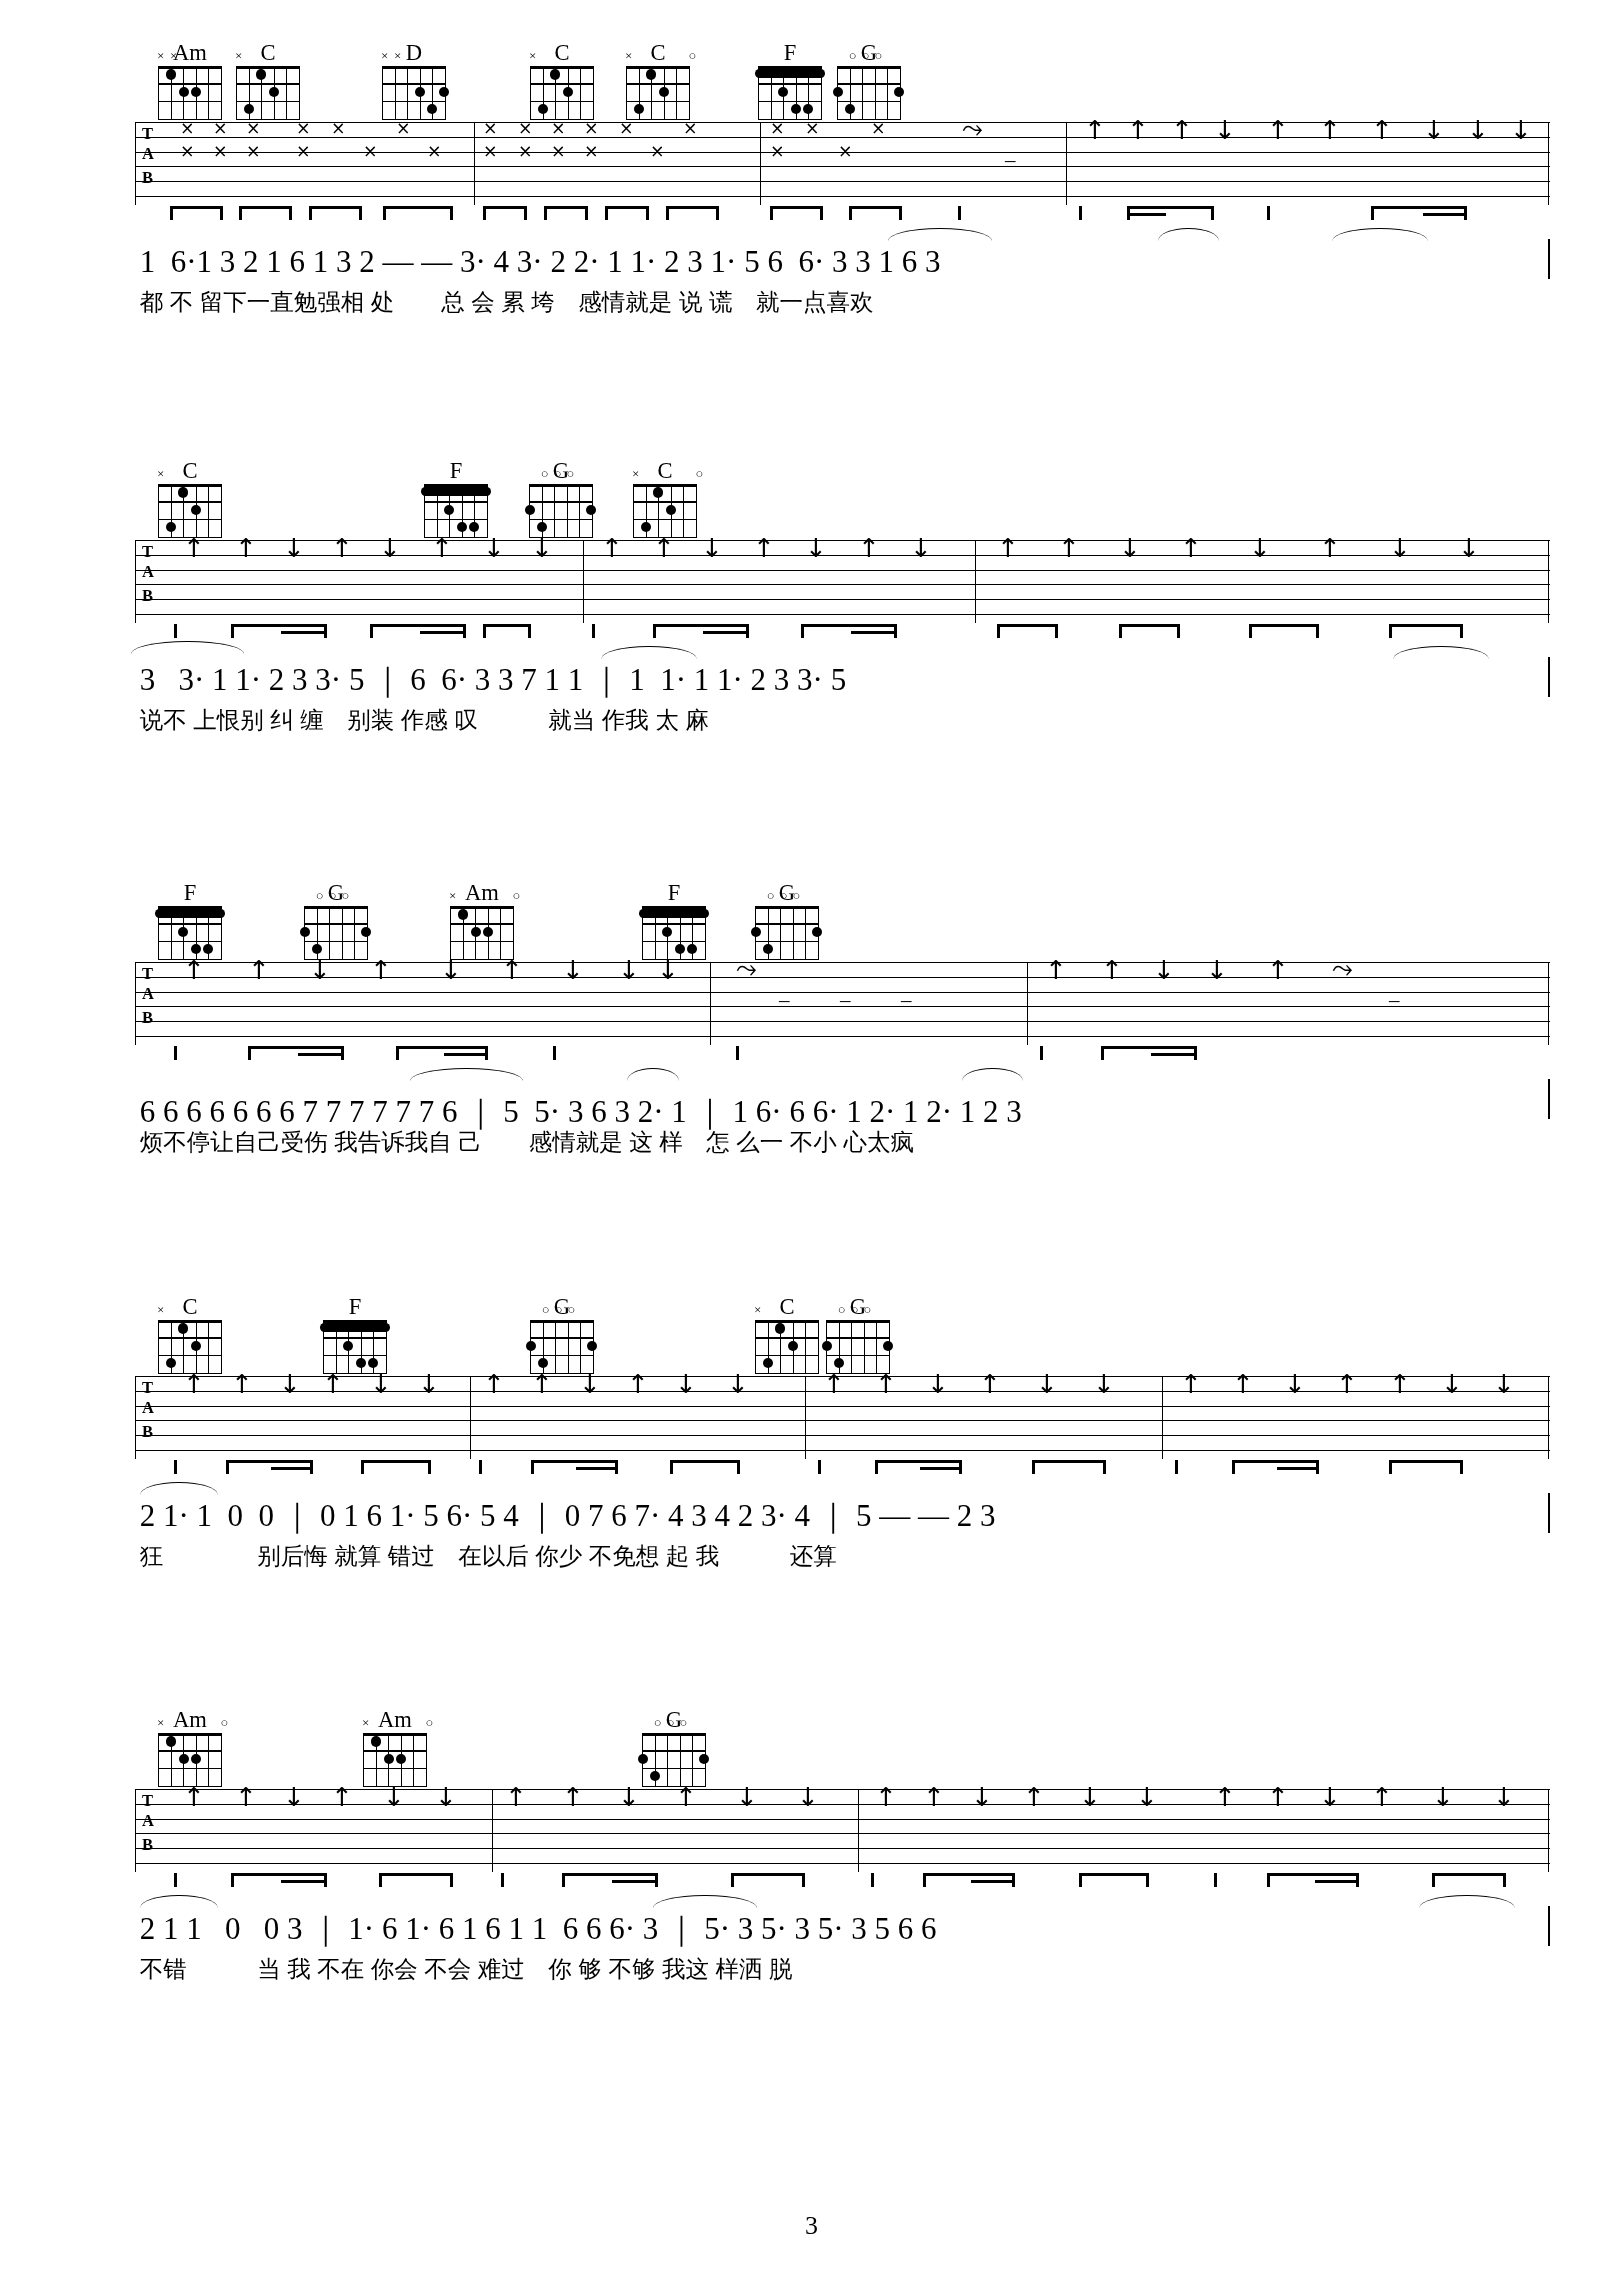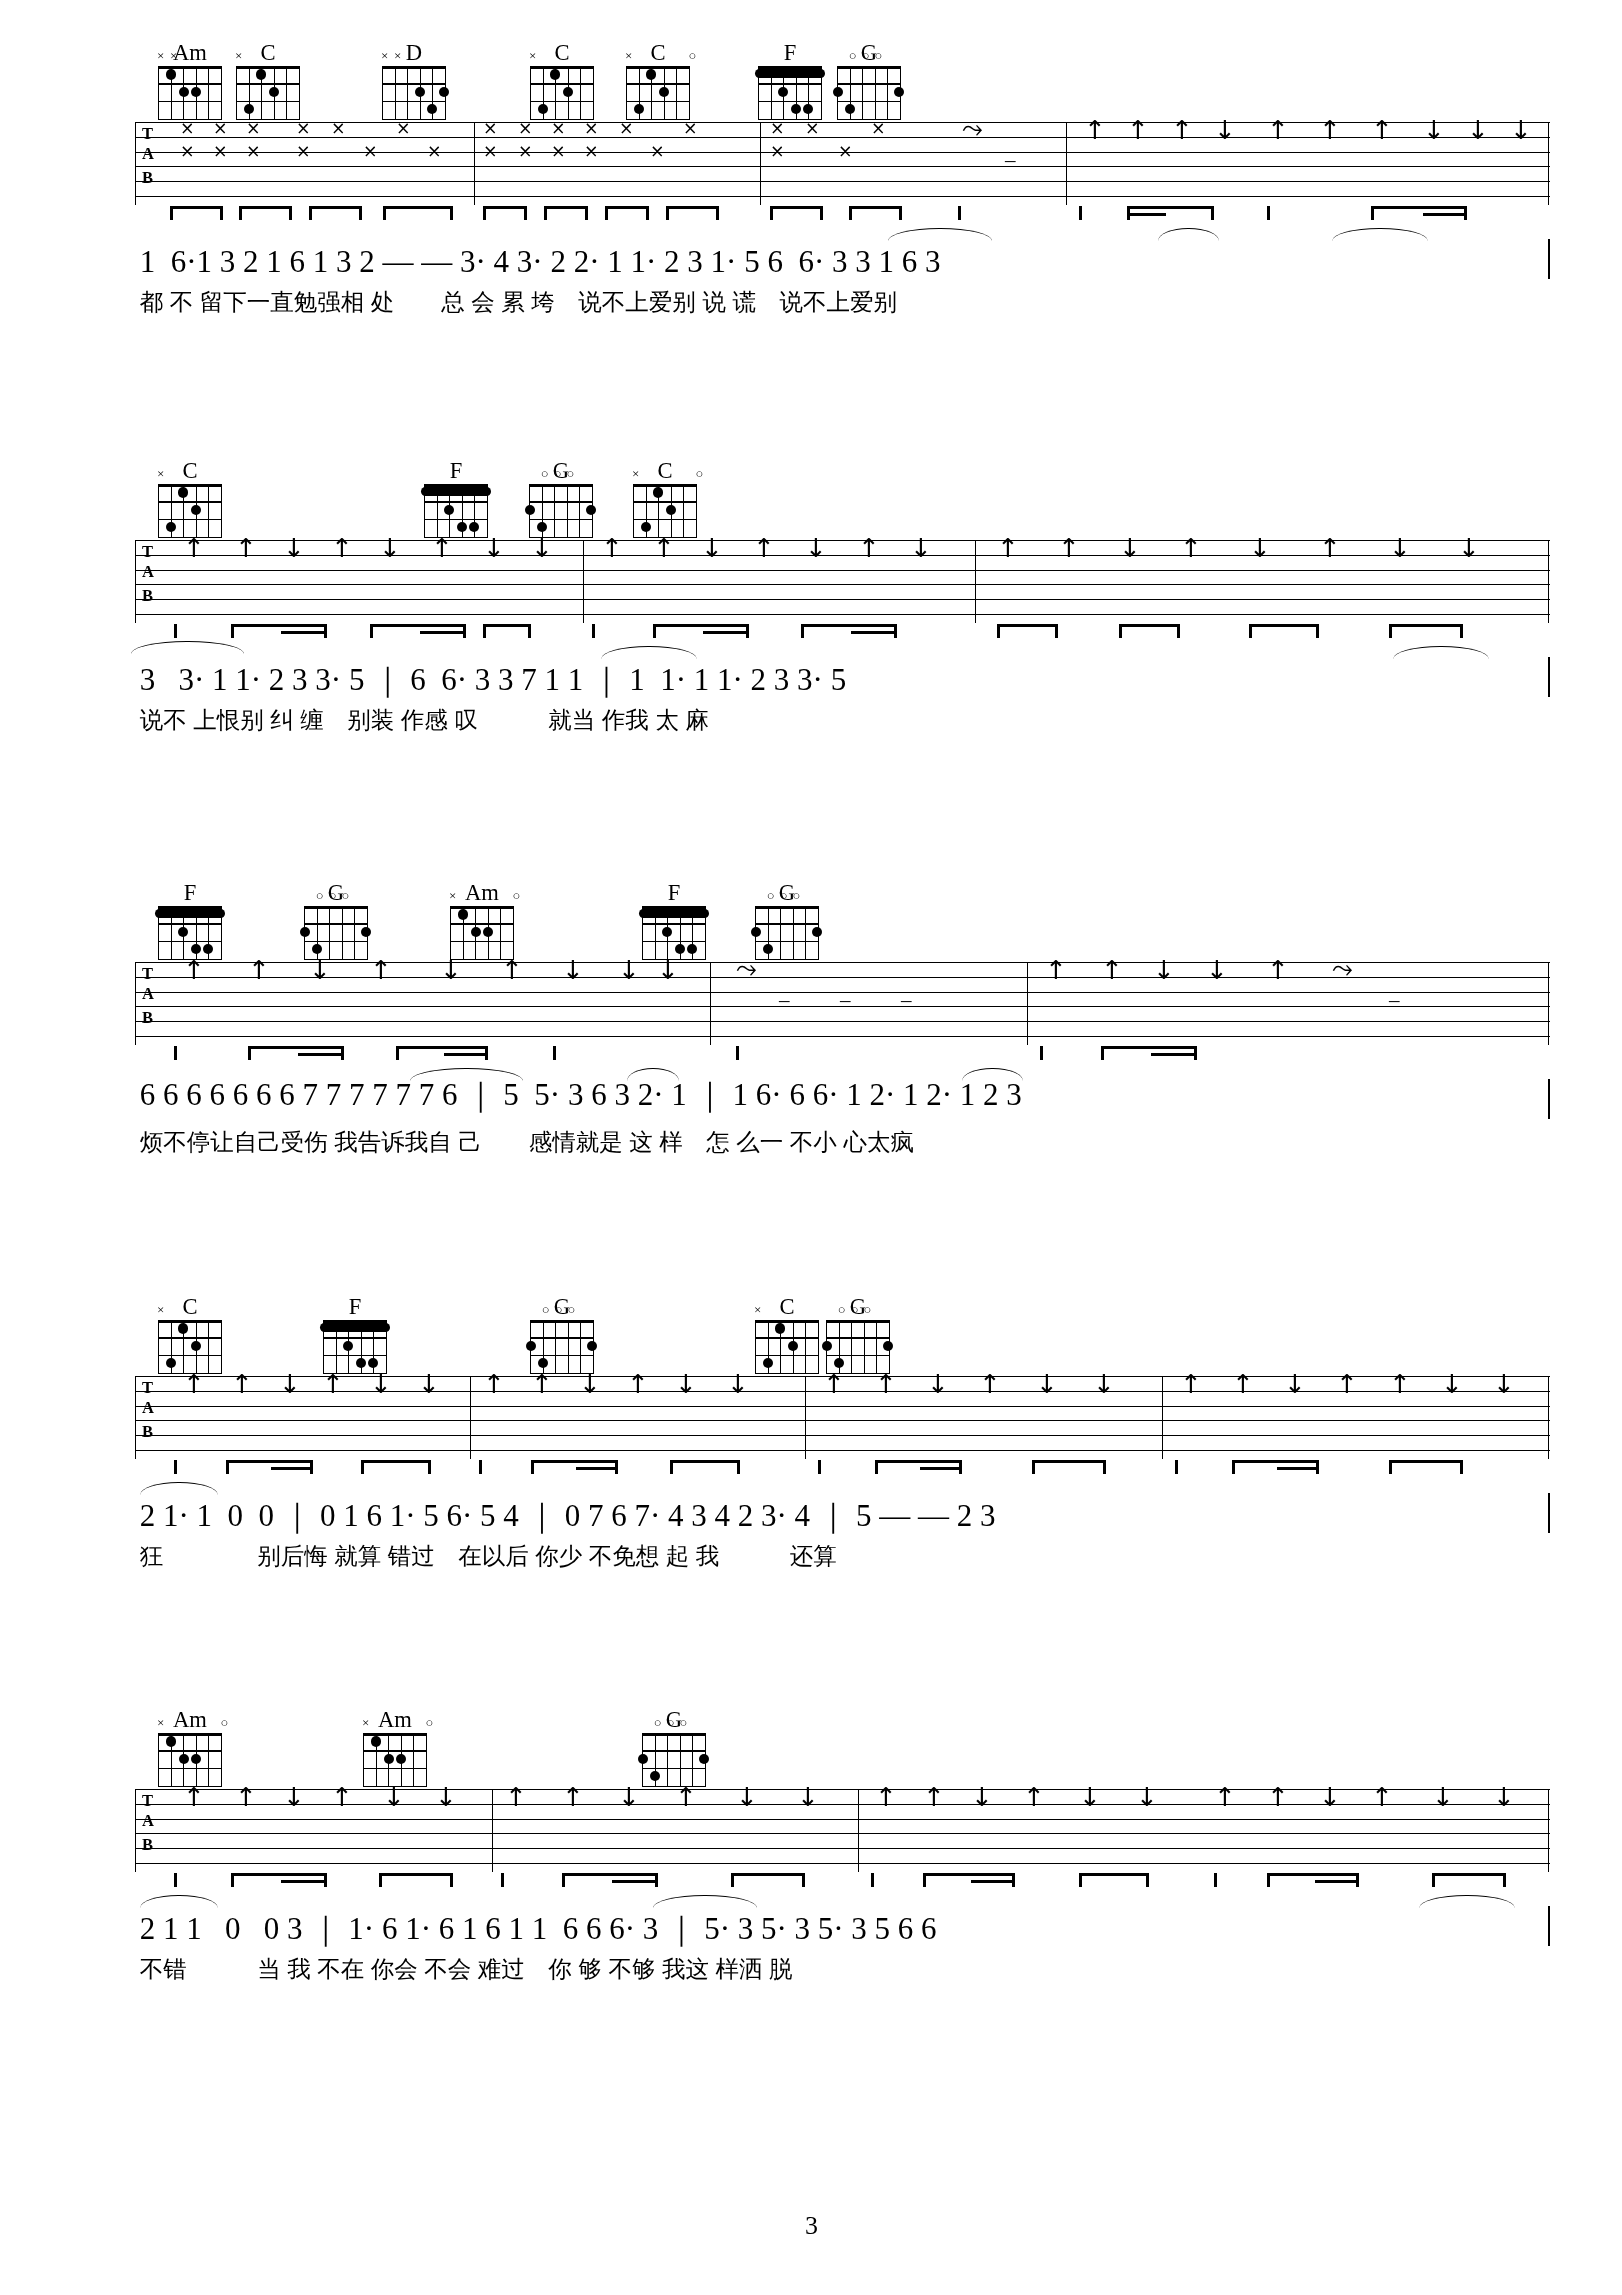--- a/index.html
+++ b/index.html
@@ -320,21 +320,21 @@
           <i style="left:0;top:0;width:2.6px;height:14px;"></i>
           <i style="left:93px;top:0;width:2.6px;height:14px;"></i>
         </div>
     </div>
 
     <div class="notes" style="top:209px;">
       <div class="slur" style="left:757px;top:-7px;width:104px;"></div>
       <div class="slur" style="left:1027px;top:-7px;width:61px;"></div>
       <div class="slur" style="left:1201px;top:-7px;width:96px;"></div>
       <div class="numline" style="left:8.7px;top:8.7px;">1  6·1 3 2 1 6 1 3 2 — — 3· 4 3· 2 2· 1 1· 2 3 1· 5 6  6· 3 3 1 6 3</div>
-      <div class="lyricline" style="left:8.7px;top:54px;">都 不 留下一直勉强相 处　　总 会 累 垮　说不上爱别 说 谎　说不上爱别</div>
+      <div class="lyricline" style="left:8.7px;top:54px;">都 不 留下一直勉强相 处　　总 会 累 垮　感情就是 说 谎　就一点喜欢</div>
       <div class="endbar" style="left:1417px;top:3.5px;height:40px;"></div>
     </div>
   </div>
 
   <div class="system" style="position:absolute;left:0;top:444px;height:400px;">
 
     <div class="chord" style="left:150px;top:15.7px;">
       <div class="cname">C</div>
       <div class="grid">
         <div class="mark" style="left:-1.7px;">×</div>
@@ -691,21 +691,21 @@
           <i style="left:50px;top:7px;width:45px;height:2.6px;"></i>
           <i style="left:0;top:0;width:2.6px;height:14px;"></i>
           <i style="left:93px;top:0;width:2.6px;height:14px;"></i>
         </div>
     </div>
 
     <div class="notes" style="top:209px;">
       <div class="slur" style="left:279px;top:-7px;width:113px;"></div>
       <div class="slur" style="left:496px;top:-7px;width:52px;"></div>
       <div class="slur" style="left:831px;top:-7px;width:61px;"></div>
-      <div class="numline" style="left:8.7px;top:2px;">6 6 6 6 6 6 6 7 7 7 7 7 7 6 ｜ 5  5· 3 6 3 2· 1 ｜ 1 6· 6 6· 1 2· 1 2· 1 2 3</div>
+      <div class="numline" style="left:8.7px;top:19px;">6 6 6 6 6 6 6 7 7 7 7 7 7 6 ｜ 5  5· 3 6 3 2· 1 ｜ 1 6· 6 6· 1 2· 1 2· 1 2 3</div>
       <div class="lyricline" style="left:8.7px;top:54px;">烦不停让自己受伤 我告诉我自 己　　感情就是 这 样　怎 么一 不小 心太疯</div>
       <div class="endbar" style="left:1417px;top:3.5px;height:40px;"></div>
     </div>
   </div>
 
   <div class="system" style="position:absolute;left:0;top:1280px;height:409px;">
 
     <div class="chord" style="left:150px;top:15.7px;">
       <div class="cname">C</div>
       <div class="grid">

